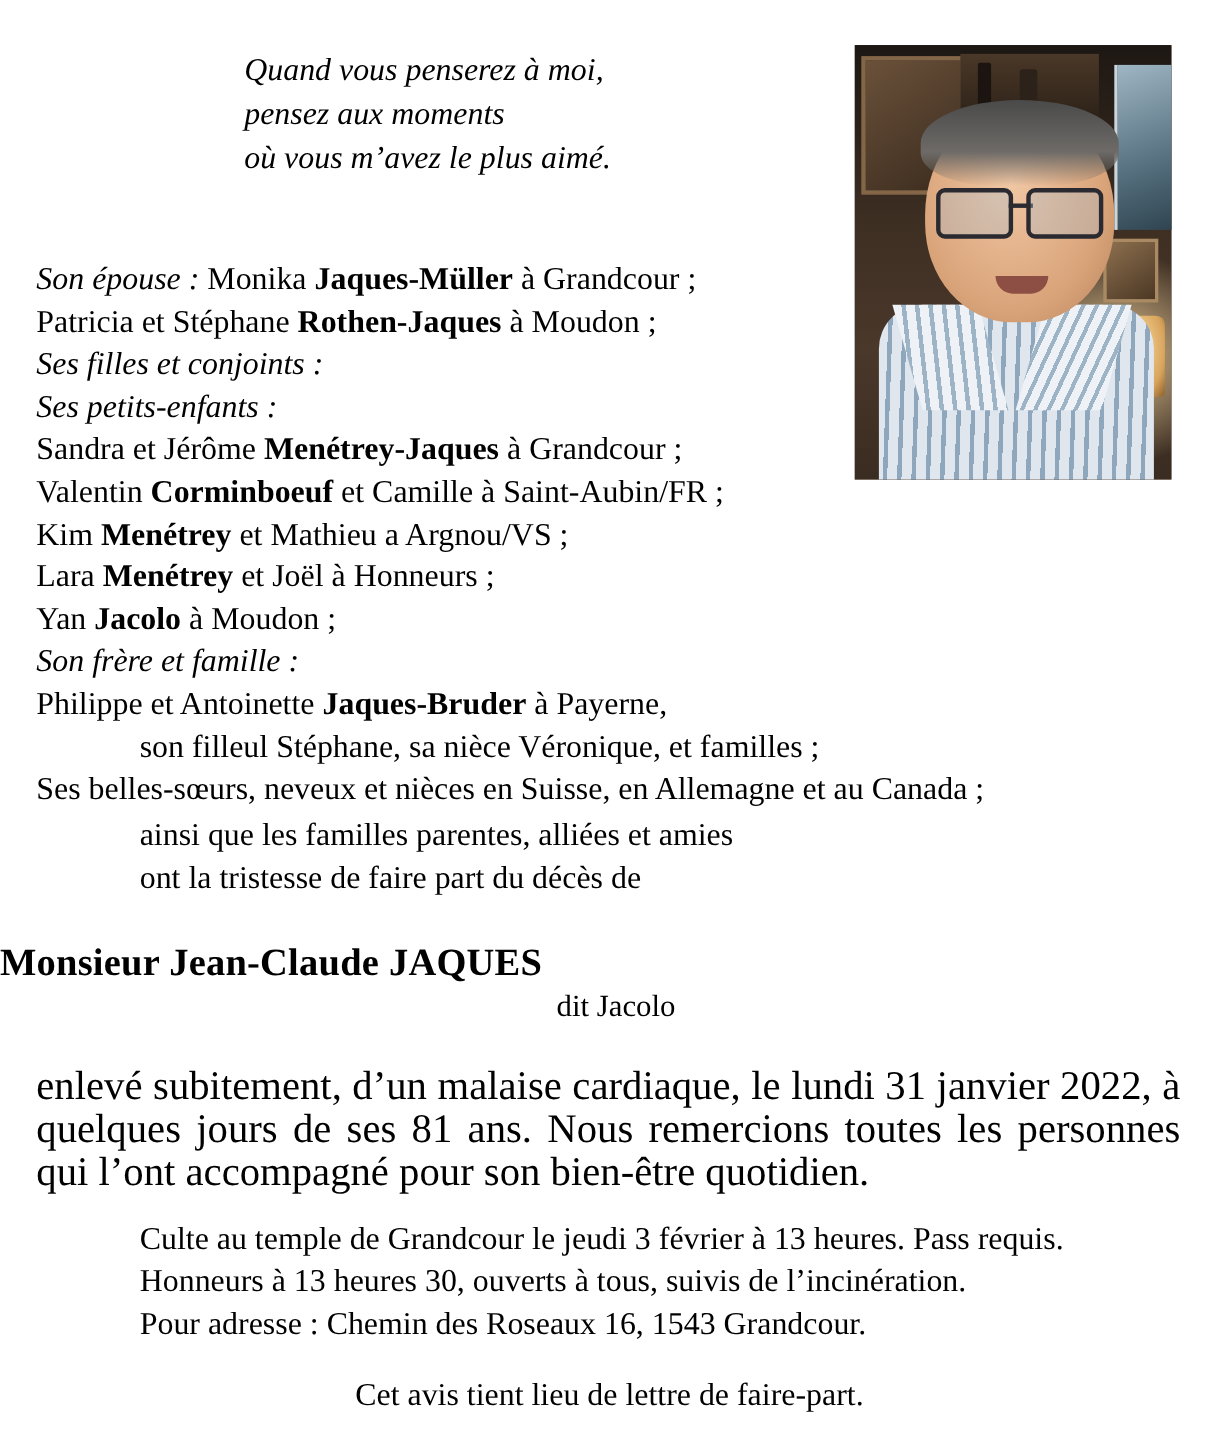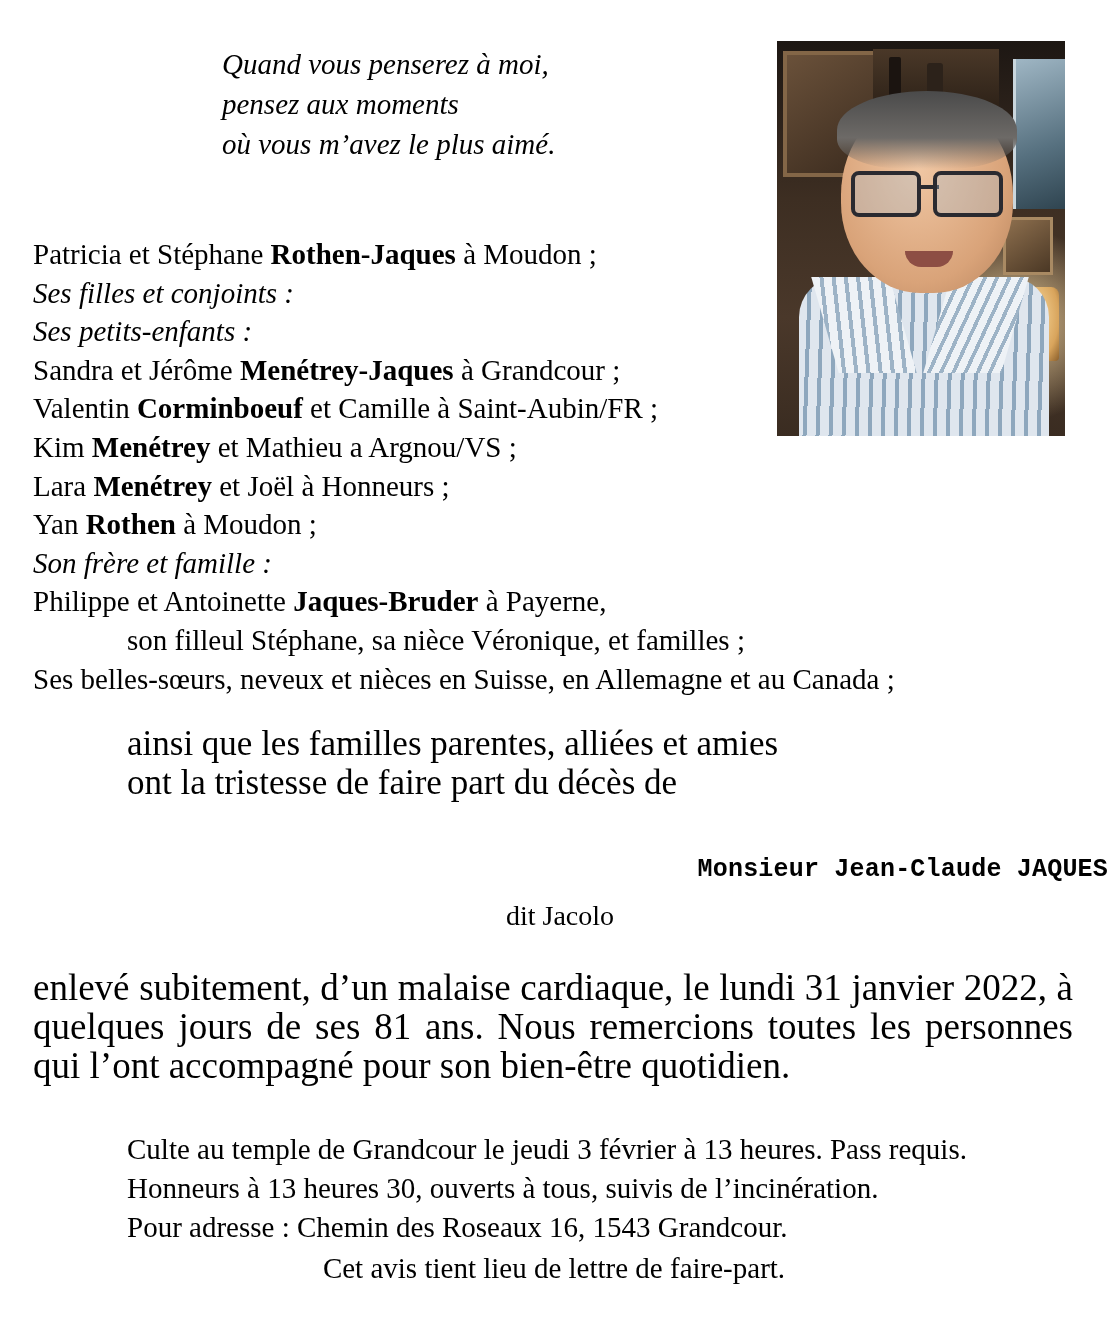--- a/index.html
+++ b/index.html
@@ -138,35 +138,35 @@
   }
   .family .line { white-space: pre; }
   .family .it { font-style: italic; }
   .family .bold { font-weight: bold; }
   .family .indent { padding-left: 94px; }
 
   
   .announce {
     position: absolute;
     left: 127px;
-    top: 724px;
-    font-size: 35px;
+    top: 740px;
+    font-size: 29px;
     line-height: 39px;
     white-space: pre-line;
   }
 
   
   .name {
     position: absolute;
     left: 0; right: 0;
     top: 855px;
-    text-align: right;
-    font-family: Liberation Mono, monospace;
+    text-align: left;
+    font-family: Liberation Serif, serif;
     font-weight: bold;
-    font-size: 25px;
+    font-size: 35px;
     letter-spacing: 0.2px;
   }
   .nickname {
     position: absolute;
     left: 12px; right: 0;
     top: 900px;
     text-align: center;
     font-size: 28px;
   }
 
@@ -182,21 +182,20 @@
   }
 
   
   .service {
     position: absolute;
     left: 127px;
     top: 1107px;
     font-size: 29px;
     line-height: 39px;
     white-space: pre-line;
-    margin-top: 23px;
   }
 
   
   .footer {
     position: absolute;
     left: 0; right: 0;
     top: 1252px;
     text-align: center;
     font-size: 29px;
   }
@@ -228,36 +227,37 @@
     <div class="mouth"></div>
     <div class="glasses">
       <div class="lens l"></div>
       <div class="bridge"></div>
       <div class="lens r"></div>
     </div>
   </div>
 
   <div class="family">
 
+    <div class="line"><span class="it">Son épouse :</span><span> Monika </span><span class="bold">Jaques-Müller</span><span> à Grandcour ;</span></div>
 
     <div class="line"><span>Patricia et Stéphane </span><span class="bold">Rothen-Jaques</span><span> à Moudon ;</span></div>
 
     <div class="line it">Ses filles et conjoints :</div>
 
     <div class="line it">Ses petits-enfants :</div>
 
     <div class="line"><span>Sandra et Jérôme </span><span class="bold">Menétrey-Jaques</span><span> à Grandcour ;</span></div>
 
     <div class="line"><span>Valentin </span><span class="bold">Corminboeuf</span><span> et Camille à Saint-Aubin/FR ;</span></div>
 
     <div class="line"><span>Kim </span><span class="bold">Menétrey</span><span> et Mathieu a Argnou/VS ;</span></div>
 
     <div class="line"><span>Lara </span><span class="bold">Menétrey</span><span> et Joël à Honneurs ;</span></div>
 
-    <div class="line"><span>Yan </span><span class="bold">Rothen</span><span> à Moudon ;</span></div>
+    <div class="line"><span>Yan </span><span class="bold">Jacolo</span><span> à Moudon ;</span></div>
 
     <div class="line it">Son frère et famille :</div>
 
     <div class="line"><span>Philippe et Antoinette </span><span class="bold">Jaques-Bruder</span><span> à Payerne,</span></div>
 
     <div class="line indent">son filleul Stéphane, sa nièce Véronique, et familles ;</div>
 
     <div class="line">Ses belles-sœurs, neveux et nièces en Suisse, en Allemagne et au Canada ;</div>
   </div>
 

